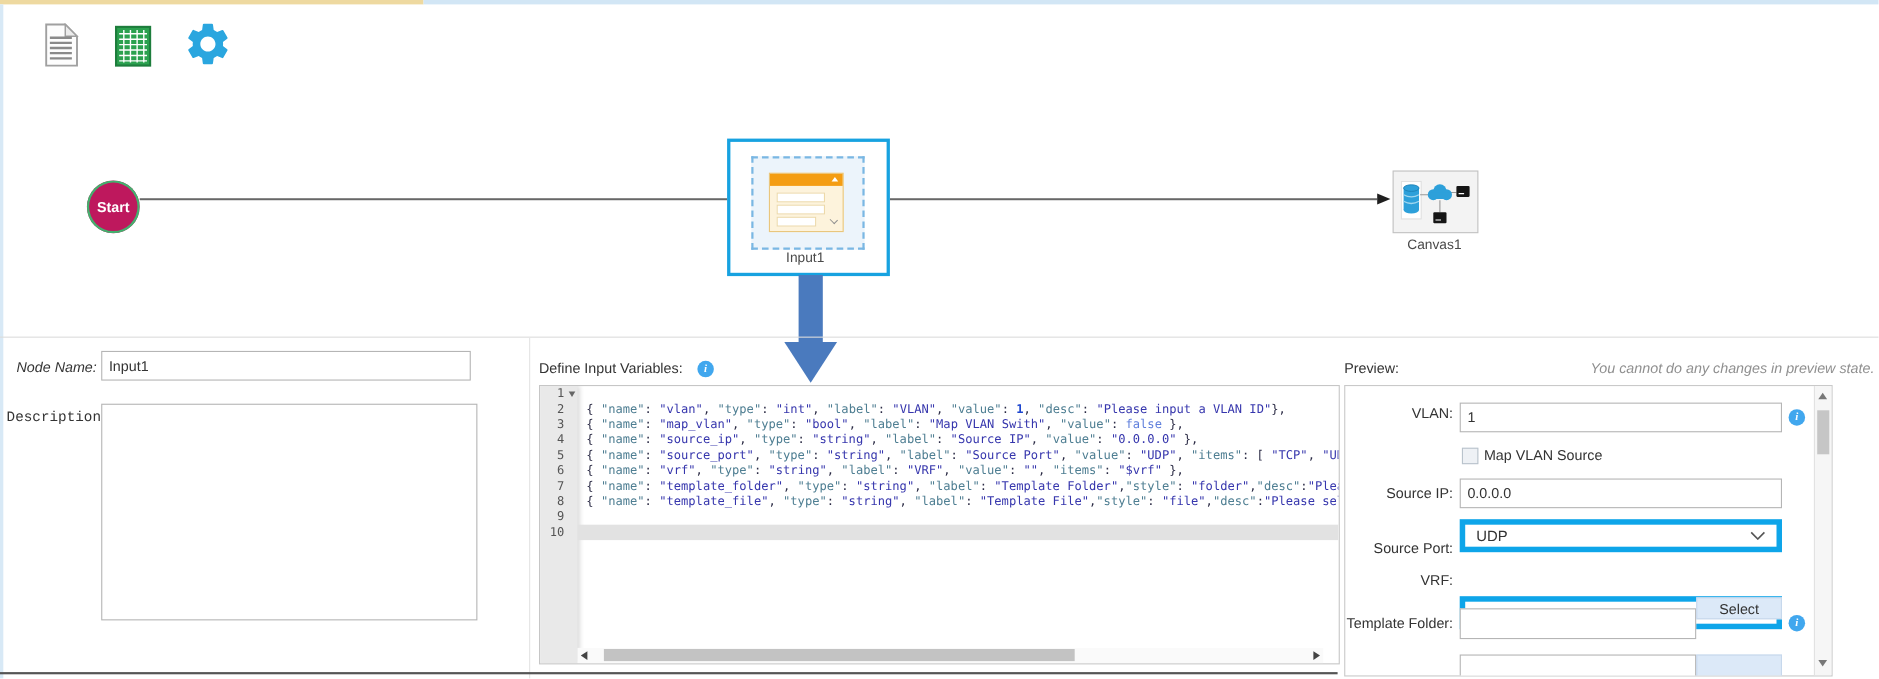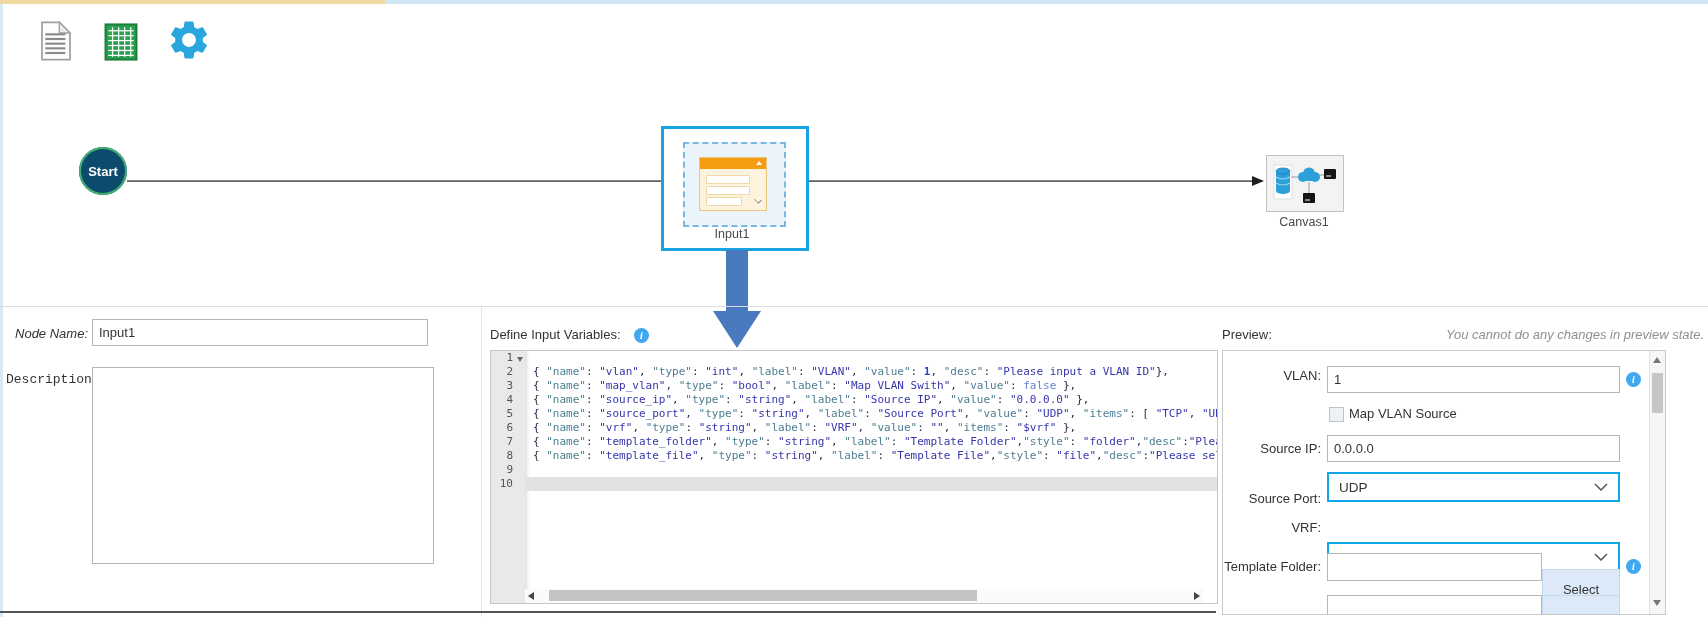--- a/index.html
+++ b/index.html
@@ -12,21 +12,21 @@
   .strip-blue{left:385px;top:0;width:1323px;height:4px;background:#d2e6f5;}
   .strip-left{left:0;top:4px;width:3px;height:613px;background:#d8e9f6;}
 
   
   .tool{cursor:pointer;}
 
   
   .edge{height:2px;background:linear-gradient(#9a9a9a,#4f4f4f);}
   .ah{width:0;height:0;border-top:5px solid transparent;border-bottom:5px solid transparent;border-left:12px solid #1f1f1f;}
 
-  .start-node{left:79px;top:147px;width:48px;height:48px;border-radius:50%;background:#0c4a6e;
+  .start-node{left:79px;top:164px;width:48px;height:48px;border-radius:50%;background:#be185d;
       color:#fff;font-weight:bold;font-size:13px;display:flex;align-items:center;justify-content:center;
       box-shadow:inset 0 0 0 2px #43b06e;}
 
   .sel-box{left:661px;top:126px;width:142px;height:119px;border:3px solid #17a2e0;background:#fff;}
   .dash-box{left:683px;top:142px;width:99px;height:81px;border:2px dashed #7ab7e3;background:#ecf4fb;}
   .form-icon{left:699px;top:157px;width:66px;height:52px;background:#fdf3dc;border:1px solid #e9c67d;}
   .fi-head{position:absolute;left:0;top:0;right:0;height:11px;background:#f49d13;}
   .fi-caret{position:absolute;right:4px;top:3px;width:0;height:0;border-left:3px solid transparent;border-right:3px solid transparent;border-bottom:4px solid #fff;}
   .fi-row{position:absolute;left:6px;height:7px;background:#fff;border:1px solid #edd9a9;}
   .fi-chev{position:absolute;right:5px;bottom:7px;width:5px;height:5px;border-right:1.5px solid #8f8f8f;border-bottom:1.5px solid #8f8f8f;transform:rotate(45deg) scaleY(.8);}
@@ -72,21 +72,21 @@
   .hsb-thumb{position:absolute;left:24px;top:1px;width:428px;height:11px;background:#c3c3c3;}
   .tri-l{position:absolute;left:3px;top:3px;width:0;height:0;border-top:4px solid transparent;border-bottom:4px solid transparent;border-right:6px solid #444;}
   .tri-r{position:absolute;right:3px;top:3px;width:0;height:0;border-top:4px solid transparent;border-bottom:4px solid transparent;border-left:6px solid #444;}
 
   
   .pv-title{left:1222px;top:327px;font-size:13px;color:#333;}
   .pv-notice{left:1330px;top:327px;width:374px;text-align:right;font-size:13px;font-style:italic;color:#8f8f8f;}
   .pbox{left:1222px;top:350px;width:442px;height:263px;border:1px solid #c9c9c9;background:#fff;overflow:hidden;}
   .plbl{position:absolute;left:0;width:98px;text-align:right;font-size:13px;color:#333;}
   .pctl{position:absolute;left:104px;width:293px;box-sizing:border-box;}
-  .selbox{border:2px solid #0ea5e9;background:#fff;display:flex;align-items:center;padding:0 10px;font-size:13.5px;color:#333;position:relative;cursor:pointer;}
+  .selbox{border:5px solid #0ea5e9;background:#fff;display:flex;align-items:center;padding:0 10px;font-size:13.5px;color:#333;position:relative;cursor:pointer;}
   .selbox svg{position:absolute;right:10px;top:50%;margin-top:-4px;}
   .checkbox{position:absolute;left:106px;width:13px;height:13px;background:#eef1f5;border:1px solid #b9c3cc;cursor:pointer;}
   .cb-label{position:absolute;left:126px;font-size:13px;color:#333;}
   .sel-btn{position:absolute;left:319px;width:78px;background:#dce9f8;border:1px solid #c7d8ec;display:flex;align-items:center;justify-content:center;font-size:13px;color:#333;box-sizing:border-box;cursor:pointer;}
   .vsb{position:absolute;right:0;top:0;bottom:0;width:15px;background:#f6f6f6;border-left:1px solid #e2e2e2;}
   .vsb-thumb{position:absolute;left:2px;top:22px;width:11px;height:40px;background:#c6c6c6;}
   .tri-u{position:absolute;left:3px;top:6px;width:0;height:0;border-left:4px solid transparent;border-right:4px solid transparent;border-bottom:6px solid #777;}
   .tri-d{position:absolute;left:3px;bottom:8px;width:0;height:0;border-left:4px solid transparent;border-right:4px solid transparent;border-top:6px solid #777;}
 </style>
 </head>
@@ -265,21 +265,21 @@
       <div class="plbl" style="top:169px;">VRF:</div>
       <div class="pctl selbox" style="top:161px;height:30px;">
         <span></span>
         <svg width="14" height="8">
             <polyline points="1,1 7,7 13,1" fill="none" stroke="#555" stroke-width="1.5"></polyline>
           </svg>
       </div>
 
       <div class="plbl" style="top:208px;">Template Folder:</div>
       <input class="pctl txt-input" style="top: 202px; height: 28px; width: 215px;" value="">
-      <div class="sel-btn" style="top:218px;height:40px;">Select</div>
+      <div class="sel-btn" style="top:192px;height:20px;">Select</div>
       <span class="info-icon" style="position:absolute;left:403px;top:208px;"></span>
 
       <input class="pctl txt-input" style="top: 244px; height: 28px; width: 215px;">
       <div class="sel-btn" style="top:244px;height:28px;"></div>
 
       <div class="vsb">
         <div class="tri-u"></div>
         <div class="vsb-thumb"></div>
         <div class="tri-d"></div>
       </div>

